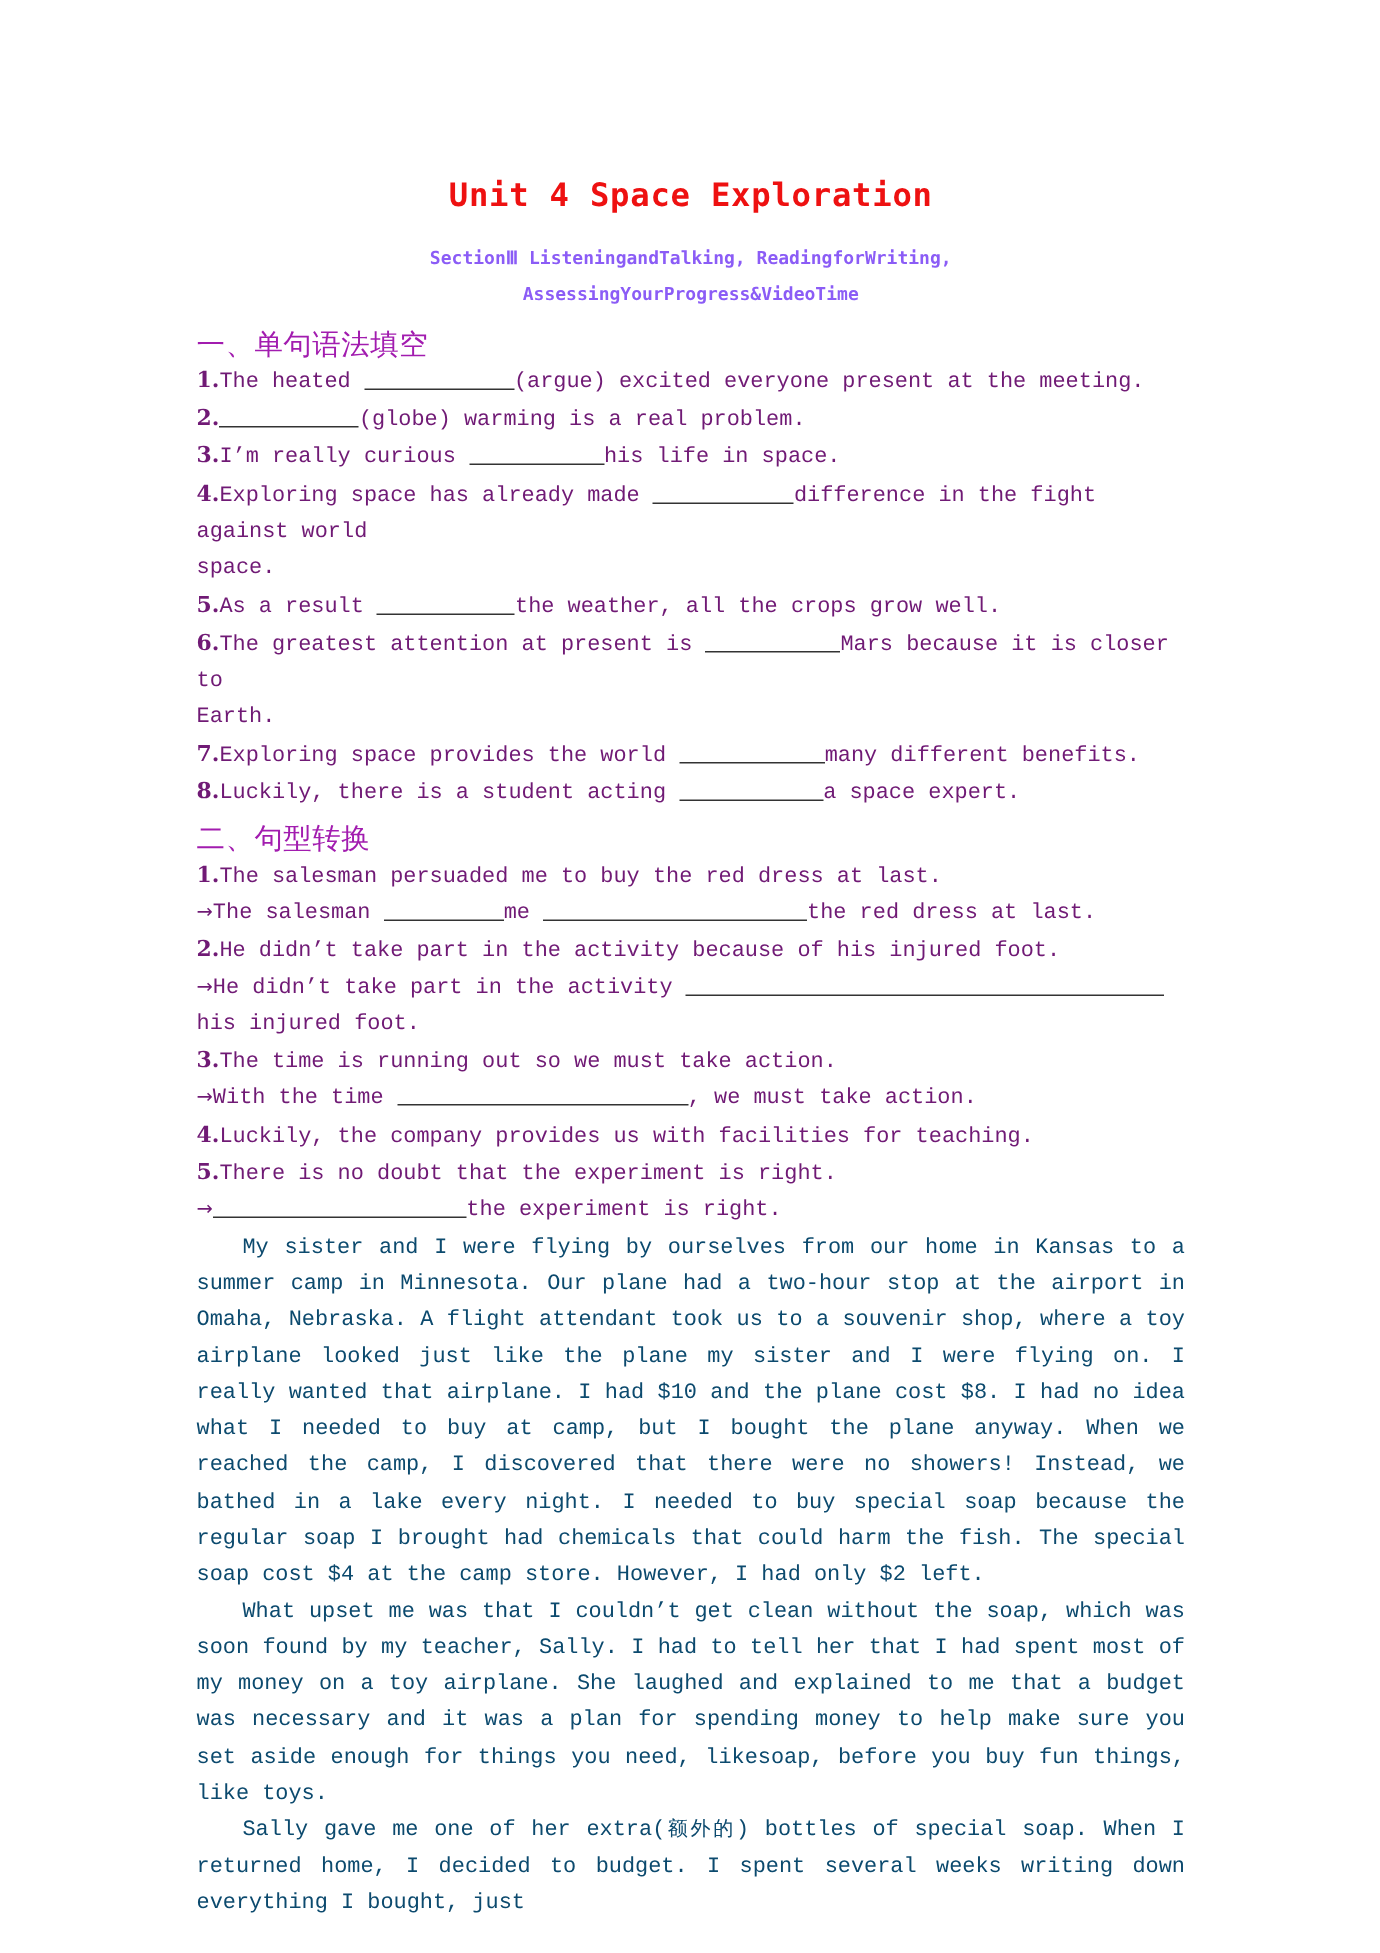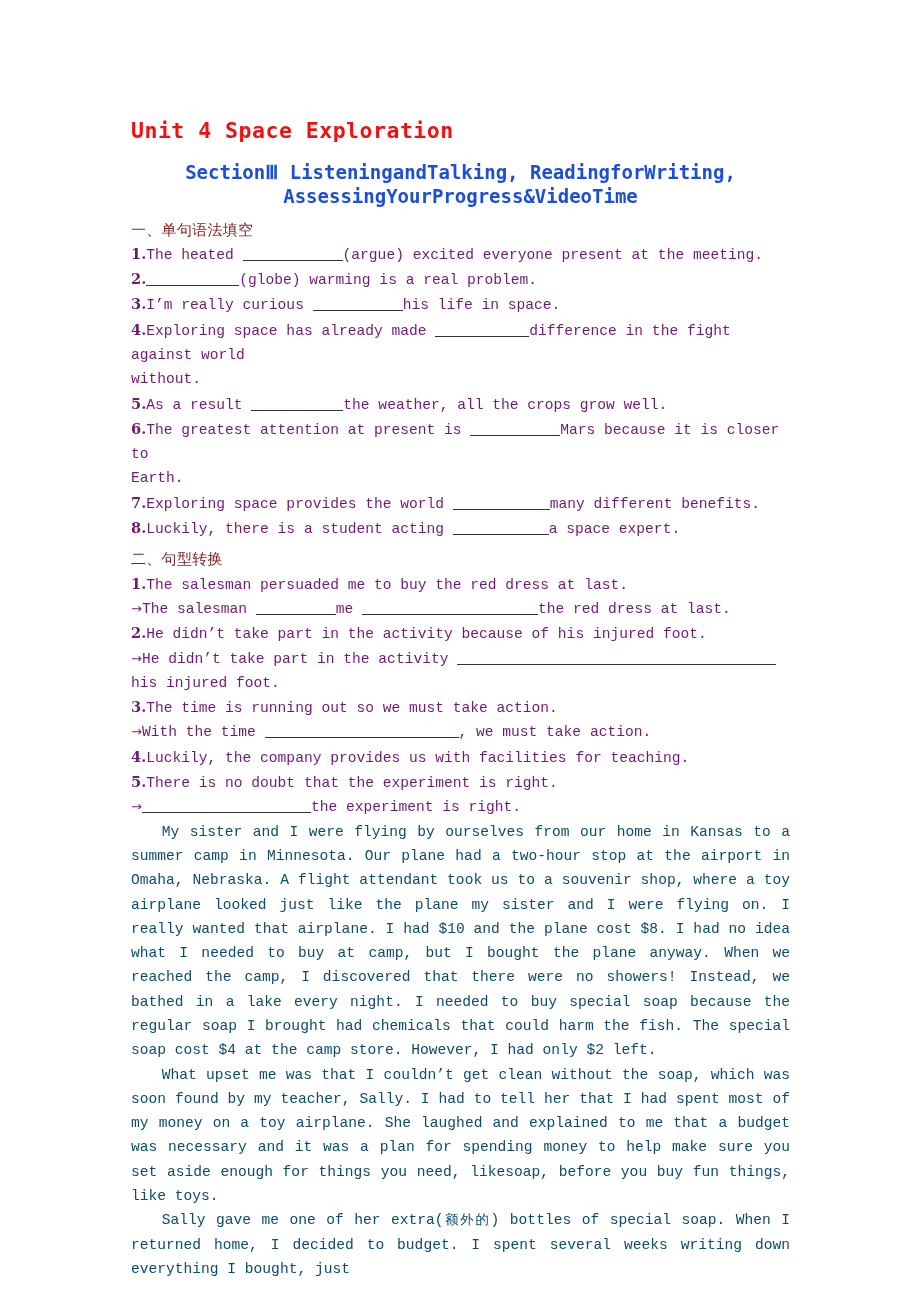--- a/index.html
+++ b/index.html
@@ -24,51 +24,52 @@
   }
   .content {
     position: absolute;
     left: 131px;
     top: 0;
     width: 659px;
   }
 
   
   .doc-title {
+    text-align: center;
     color: #ee1111;
     font-family: "DejaVu Sans Mono", "Liberation Mono", monospace;
     font-weight: bold;
     font-size: 21.5px;
     letter-spacing: 0.5px;
     margin: 0;
     padding-top: 120px;
     line-height: 1.0;
     white-space: nowrap;
   }
   .doc-subtitle {
     text-align: center;
-    color: #1d4ed8;
+    color: #8b5cf6;
     font-family: "DejaVu Sans Mono", "Liberation Mono", monospace;
     font-weight: bold;
-    font-size: 19px;
+    font-size: 12px;
     line-height: 24px;
     margin: 0;
     padding-top: 18px;
   }
   .doc-subtitle .sub-line {
     display: block;
     white-space: nowrap;
   }
 
   
   .sec-head {
     font-family: "DejaVu Sans", "Liberation Sans", sans-serif;
-    font-size: 15px;
+    font-size: 19px;
     line-height: 24.3px;
-    color: #7f1d1d;
+    color: #a21caf;
     margin: 0;
     padding-top: 6px;
     letter-spacing: 0.3px;
   }
   .sec-head.first { padding-top: 10px; }
 
   
   .line {
     font-size: 14.6px;
     line-height: 24.3px;
@@ -128,21 +129,21 @@
     <div class="sec-head first">一、单句语法填空</div>
 
     <div class="line"><span class="num">1.</span><span>The heated </span><span class="bl" style="width:100px"></span><span>(argue) excited everyone present at the meeting.</span></div>
 
     <div class="line"><span class="num">2.</span><span></span><span class="bl" style="width:93px"></span><span>(globe) warming is a real problem.</span></div>
 
     <div class="line"><span class="num">3.</span><span>I’m really curious </span><span class="bl" style="width:90px"></span><span>his life in space.</span></div>
 
     <div class="line"><span class="num">4.</span><span>Exploring space has already made </span><span class="bl" style="width:94px"></span><span>difference in the fight against world</span></div>
 
-    <div class="line">without.</div>
+    <div class="line">space.</div>
 
     <div class="line"><span class="num">5.</span><span>As a result </span><span class="bl" style="width:92px"></span><span>the weather, all the crops grow well.</span></div>
 
     <div class="line"><span class="num">6.</span><span>The greatest attention at present is </span><span class="bl" style="width:90px"></span><span>Mars because it is closer to</span></div>
 
     <div class="line">Earth.</div>
 
     <div class="line"><span class="num">7.</span><span>Exploring space provides the world </span><span class="bl" style="width:97px"></span><span>many different benefits.</span></div>
 
     <div class="line"><span class="num">8.</span><span>Luckily, there is a student acting </span><span class="bl" style="width:96px"></span><span>a space expert.</span></div>

